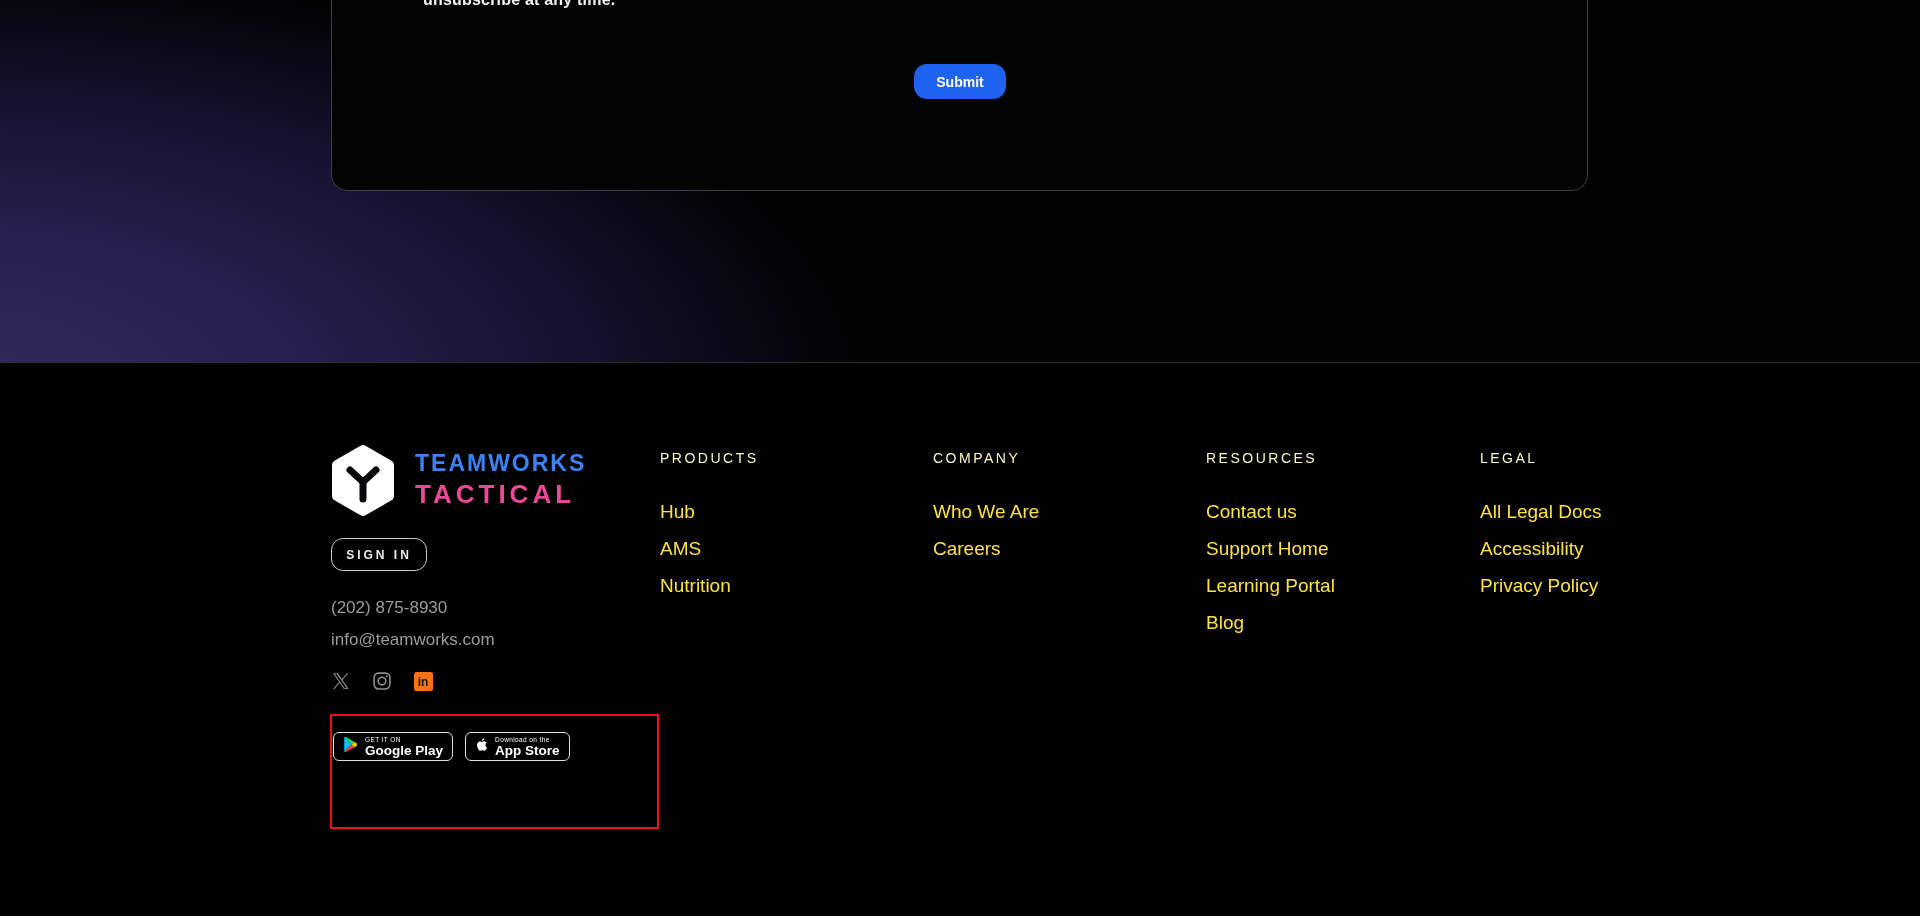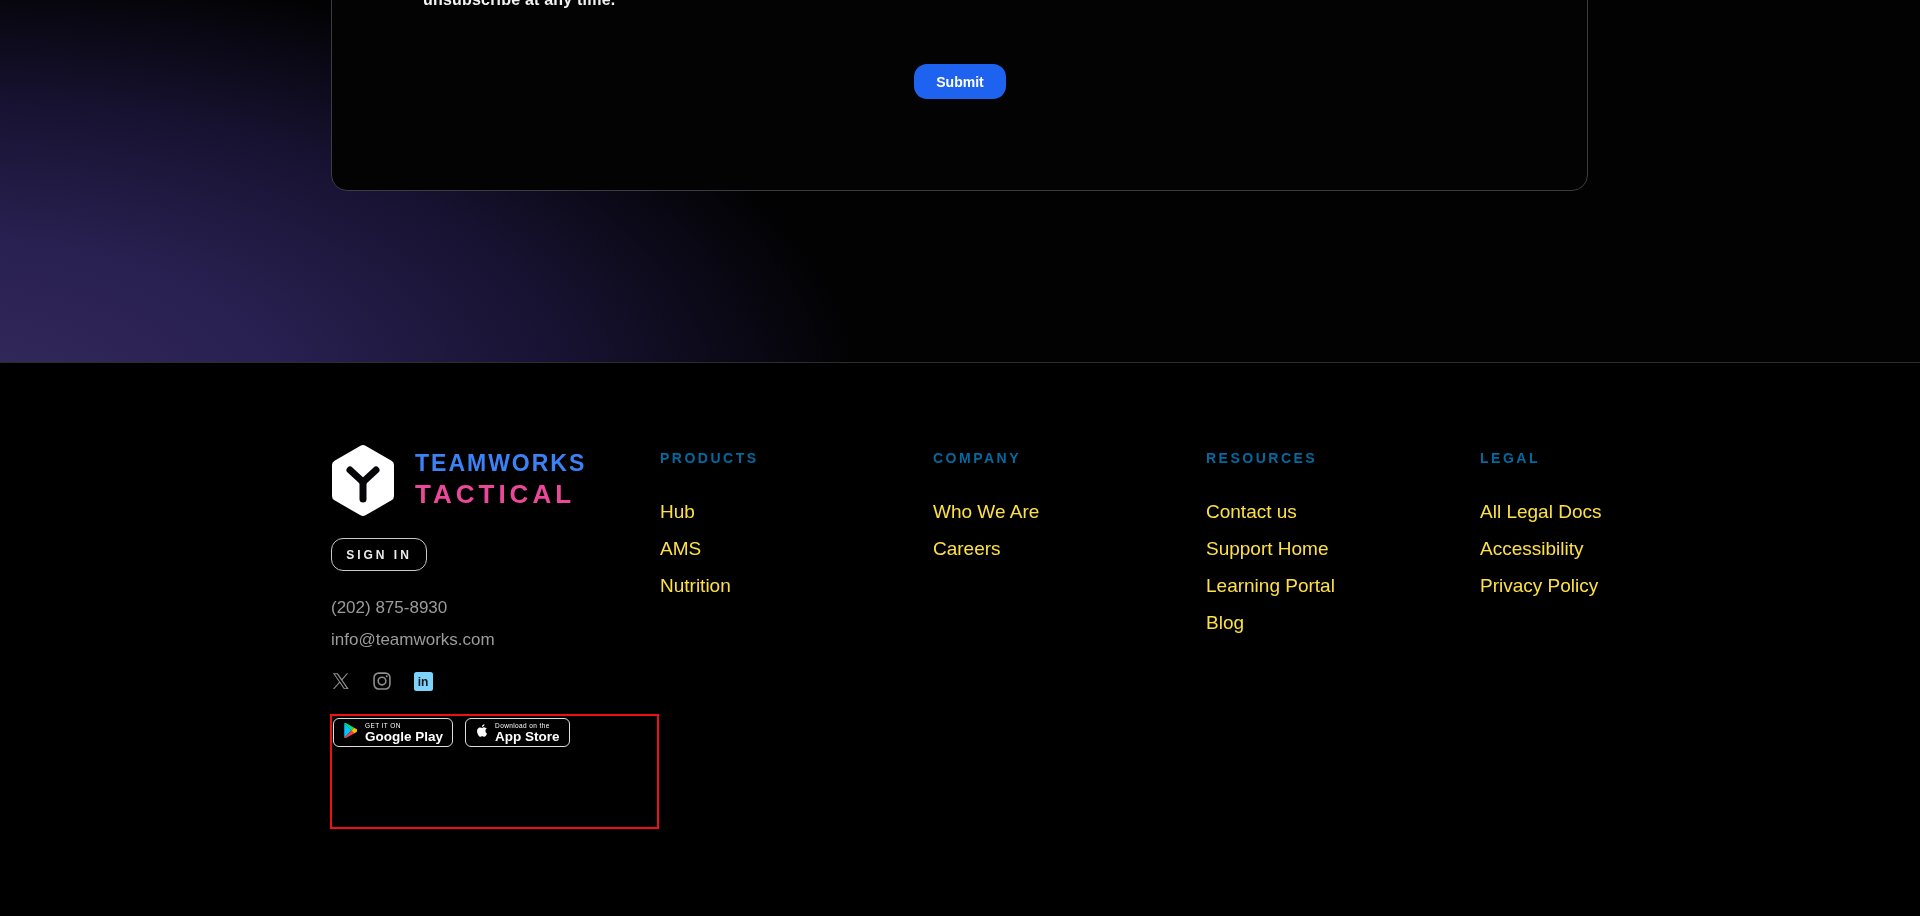--- a/index.html
+++ b/index.html
@@ -43,41 +43,41 @@
     position:absolute;left:331px;top:174px;width:96px;height:33px;
     background:transparent;border:1px solid #c9c9c9;border-radius:12px;
     color:#ececec;font-size:12px;font-weight:600;letter-spacing:3px;
     font-family:"Liberation Sans",sans-serif;cursor:pointer;box-sizing:border-box;
   }
   .contact-phone{position:absolute;left:331px;top:234px;font-size:17px;color:#9b9b9b;}
   .contact-email{position:absolute;left:331px;top:266px;font-size:17px;color:#9b9b9b;}
   .social-row{position:absolute;left:331px;top:307px;display:flex;align-items:center;gap:21px;}
   .social-icon{width:20px;height:20px;display:flex;align-items:center;justify-content:center;cursor:pointer;}
   .li-box{
-    width:19px;height:19px;background:#7dd3fc;border-radius:2.5px;
+    width:19px;height:19px;background:#f97316;border-radius:2.5px;
     display:flex;align-items:flex-end;justify-content:center;
     color:#141414;font-size:12px;font-weight:700;line-height:17px;
   }
   
-  .badge-row{position:absolute;left:333px;top:354px;display:flex;gap:12px;border-radius:14px;}
+  .badge-row{position:absolute;left:333px;top:368px;display:flex;gap:12px;border-radius:14px;}
   .store-badge{
     height:29px;background:#010101;border:1px solid #dedede;border-radius:6px;
     display:flex;align-items:center;padding:0 9px;gap:7px;box-sizing:border-box;cursor:pointer;
   }
   .badge-txt{display:flex;flex-direction:column;justify-content:center;}
   .badge-tag{font-size:6.5px;color:#fff;letter-spacing:.4px;line-height:8px;white-space:nowrap;}
   .badge-name{font-size:13.5px;color:#fff;font-weight:600;line-height:14px;white-space:nowrap;}
   .copyright{position:absolute;left:331px;top:424px;font-size:15.5px;color:#828282;line-height:21px;}
   .annotation-box{
     position:absolute;left:330px;top:350px;width:329px;height:115px;
     border:2px solid #ee1111;box-sizing:border-box;pointer-events:none;
   }
   
   .fcol{position:absolute;top:86px;width:250px;}
-  .fcol-heading{font-size:14px;font-weight:700;color:#0369a1;letter-spacing:2.5px;margin:0 0 37px 0;}
+  .fcol-heading{font-size:14px;font-weight:400;color:#fef9c3;letter-spacing:2.5px;margin:0 0 37px 0;}
   .fcol-links{display:flex;flex-direction:column;gap:19px;}
   .flink{font-size:19px;color:#fde047;line-height:18px;text-decoration:none;cursor:pointer;white-space:nowrap;}
   .col-products{left:660px;}
   .col-company{left:933px;}
   .col-resources{left:1206px;}
   .col-legal{left:1480px;}
 </style>
 </head>
 <body>
 

